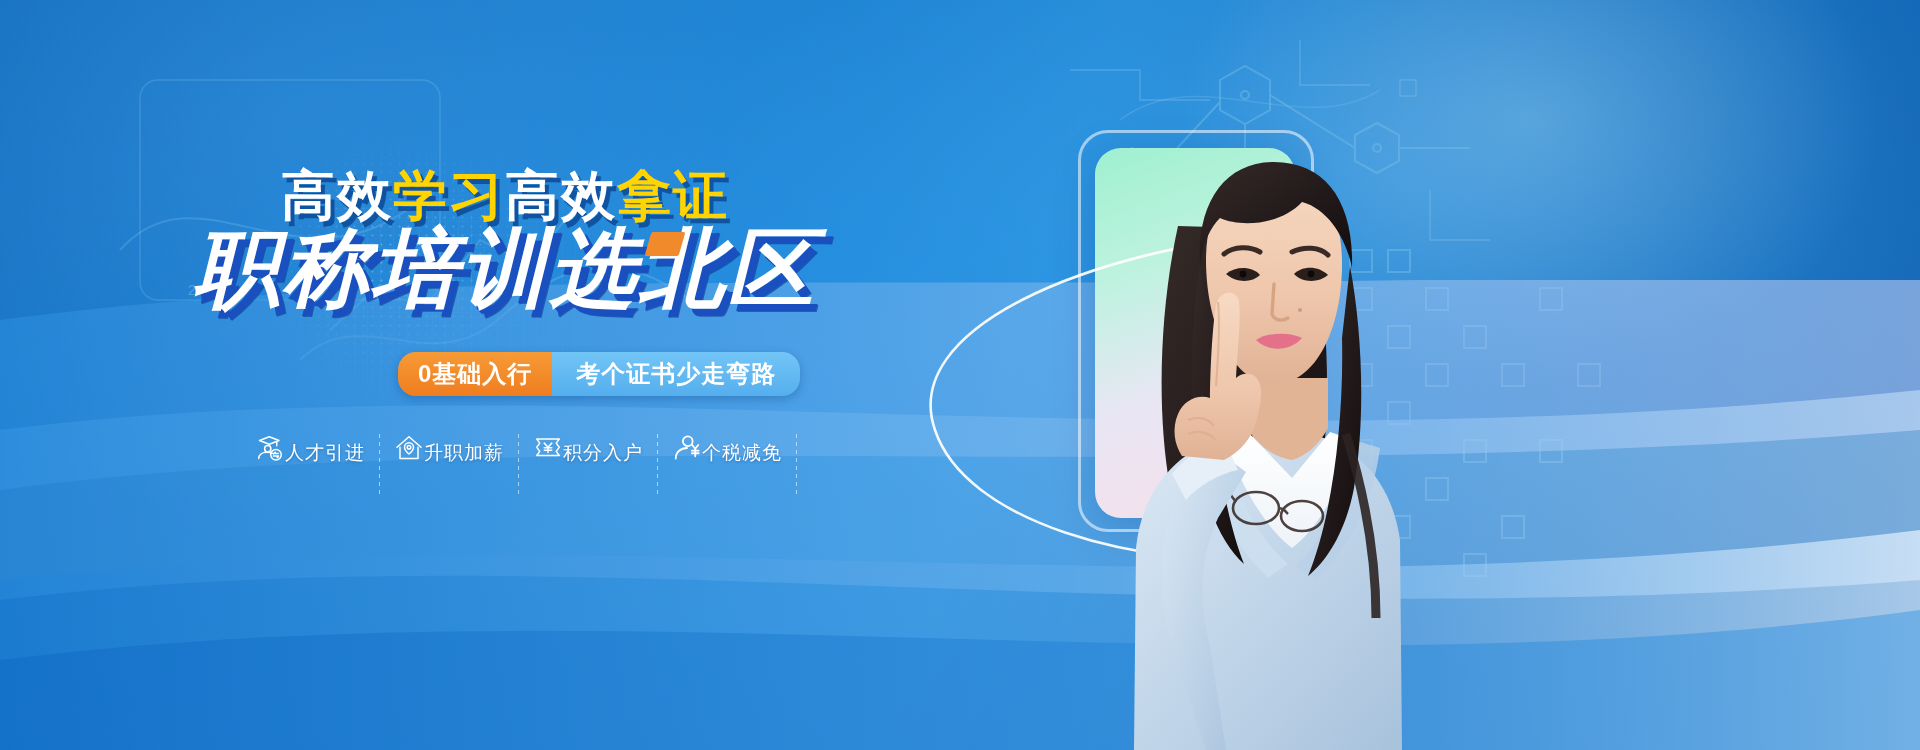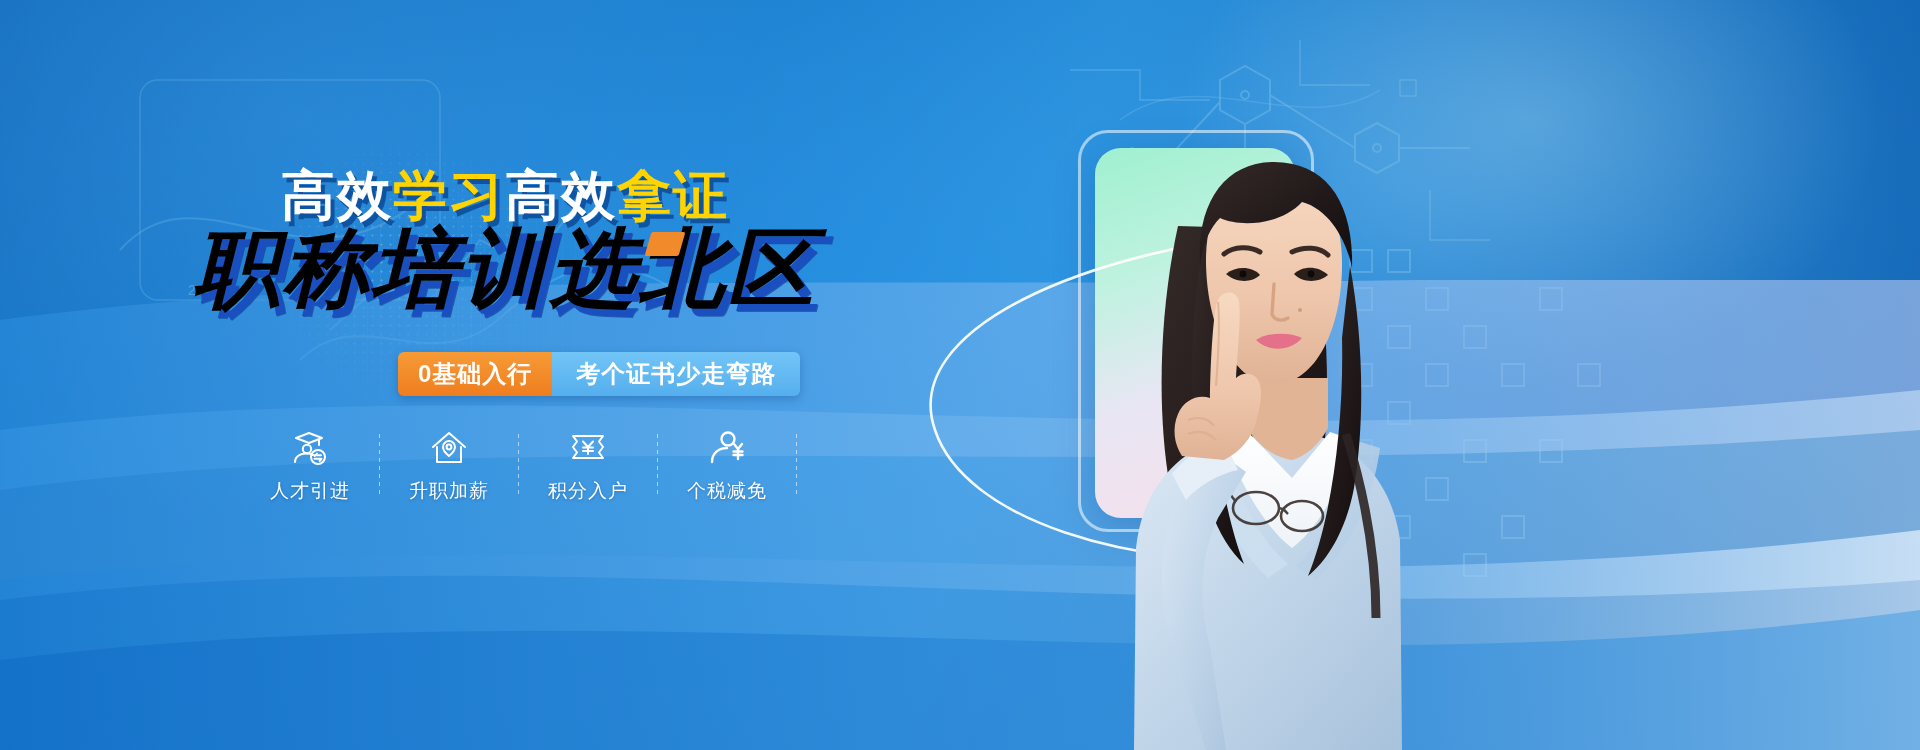--- a/index.html
+++ b/index.html
@@ -38,37 +38,37 @@
   
   .content{position:absolute;left:0;top:0;width:1060px;height:750px;}
   .sub-head{position:absolute;left:0;top:153px;width:1010px;text-align:center;
     font-size:54px;font-weight:bold;letter-spacing:2px;line-height:1;white-space:nowrap;
     color:#ffffff;text-shadow:4px 5px 0 rgba(12,74,150,.85);margin-top:15px;}
   .sub-head .hl{color:#ffd400;}
   .main-head{position:absolute;left:0;top:225px;width:1010px;text-align:center;
     white-space:nowrap;line-height:1;}
   .main-head .mh{
     display:inline-block;font-size:86px;font-weight:bold;letter-spacing:3px;
-    font-style:italic;color:#000000;
+    font-style:italic;color:#ffffff;
     text-shadow:6px 7px 0 #1a4fc0, 7px 8px 0 rgba(12,54,140,.6);}
   .orange-slash{position:absolute;left:648px;top:232px;width:34px;height:24px;
     background:#f08a2a;transform:skewX(-16deg);border-radius:2px;}
   
   .tagline{position:absolute;left:398px;top:352px;display:flex;align-items:stretch;
-    height:44px;border-radius:6px;overflow:hidden;
+    height:44px;border-radius:18px;overflow:hidden;
     box-shadow:0 3px 10px rgba(8,50,110,.28);}
   .tag-badge{display:flex;align-items:center;padding:0 20px;
     background:linear-gradient(180deg,#f79b37 0%,#ef7d1e 100%);
     color:#fff;font-size:24px;font-weight:bold;letter-spacing:1px;white-space:nowrap;}
   .tag-text{display:flex;align-items:center;padding:0 24px;
     background:linear-gradient(180deg,rgba(118,200,248,.92) 0%,rgba(86,176,238,.92) 100%);
     color:#ffffff;font-size:24px;font-weight:bold;letter-spacing:1px;white-space:nowrap;}
   
   .features{position:absolute;left:255px;top:428px;display:flex;align-items:flex-start;}
-  .feature{display:flex;flex-direction:column;align-items:center;width:110px;}
+  .feature{display:flex;flex-direction:row;align-items:center;width:110px;}
   .feature .ico{width:40px;height:40px;display:block;}
   .feature .lbl{margin-top:10px;color:#ffffff;font-size:19px;letter-spacing:1px;white-space:nowrap;
     text-shadow:0 1px 3px rgba(8,50,110,.35);}
   .divider{width:1px;height:62px;margin:6px 14px 0;align-self:flex-start;
     background-image:linear-gradient(to bottom,rgba(255,255,255,.75) 50%,rgba(255,255,255,0) 0%);
     background-size:1px 8px;background-repeat:repeat-y;opacity:.75;}
   
   .card-mint{position:absolute;left:1095px;top:148px;width:200px;height:370px;border-radius:26px;
     background:linear-gradient(160deg,#9ff0d0 0%,#bff2e0 32%,#e9e6f4 62%,#f6dfe9 100%);
     box-shadow:0 10px 40px rgba(10,60,130,.25);}

